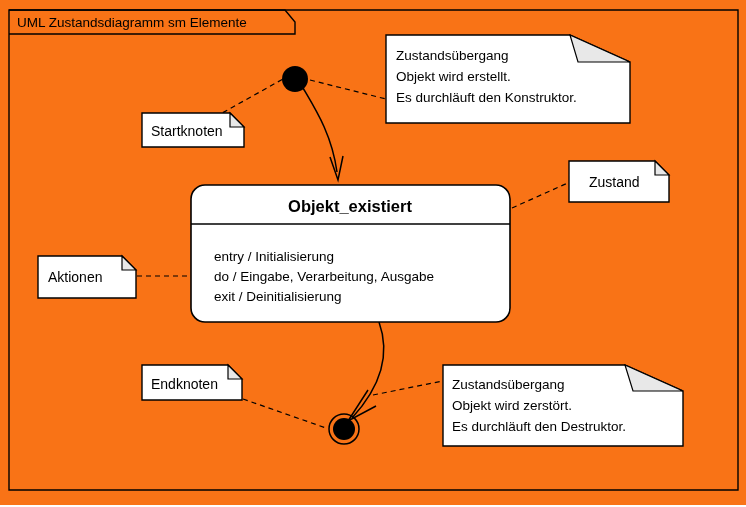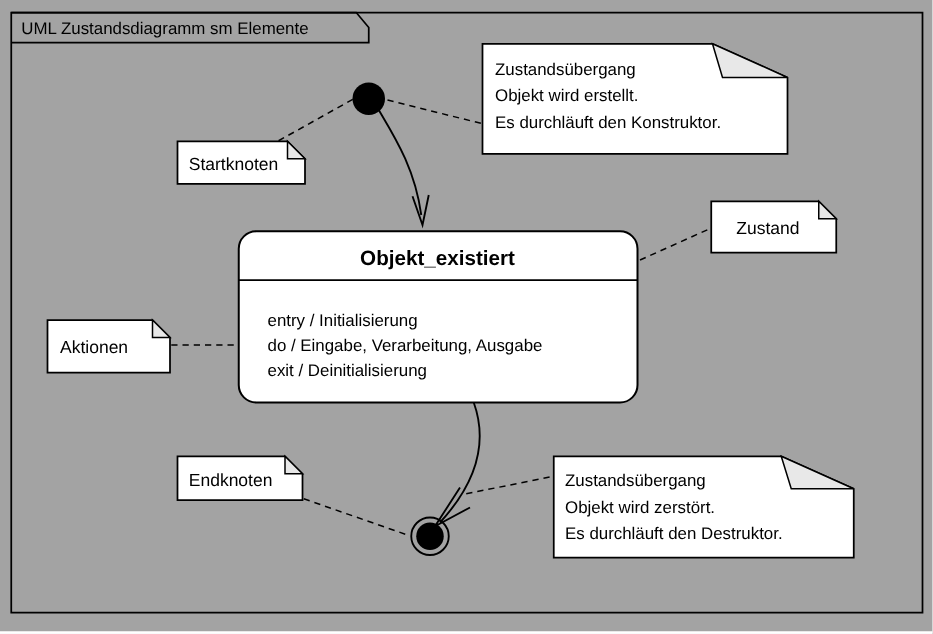--- a/index.html
+++ b/index.html
@@ -10,21 +10,21 @@
   body {
     width: 746px;
     height: 507px;
     font-family: "Liberation Sans", sans-serif;
     overflow: hidden;
   }
   #canvas {
     position: relative;
     width: 746px;
     height: 505px;
-    background: #a3a3a3;
+    background: #f97316;
   }
   svg#diagram {
     position: absolute;
     left: 0;
     top: 0;
     width: 746px;
     height: 507px;
   }
   .frame-line {
     fill: none;

